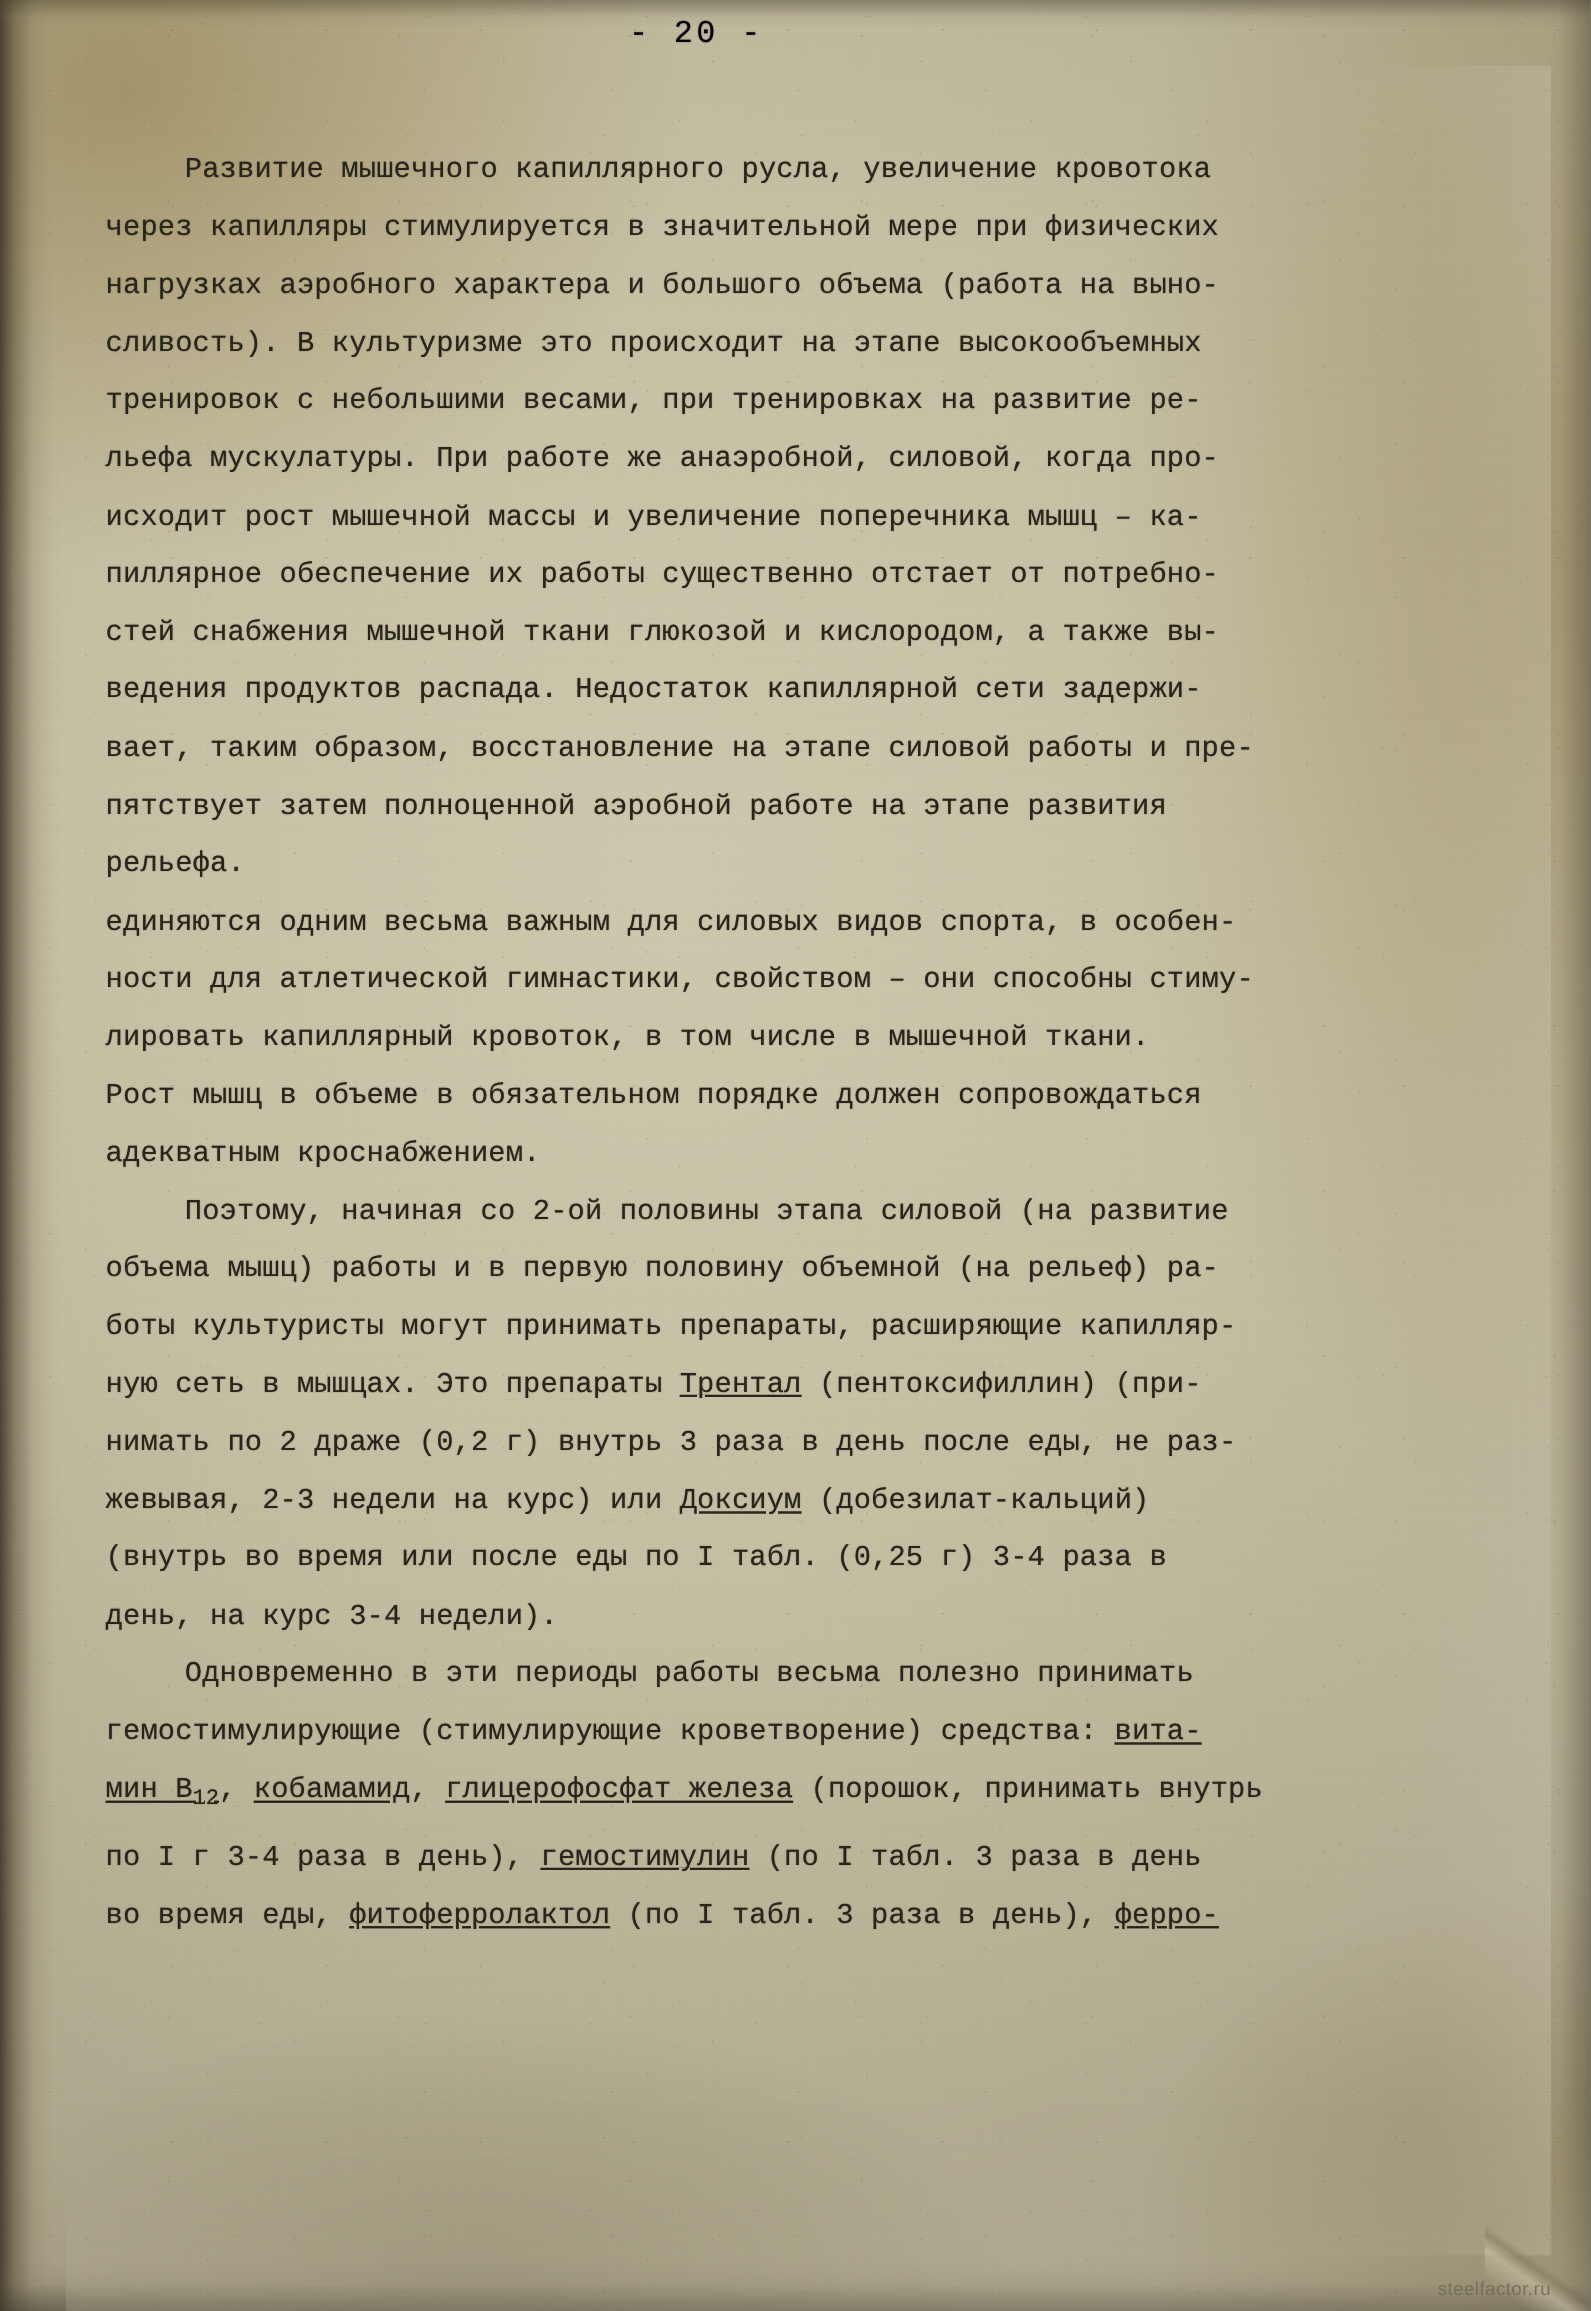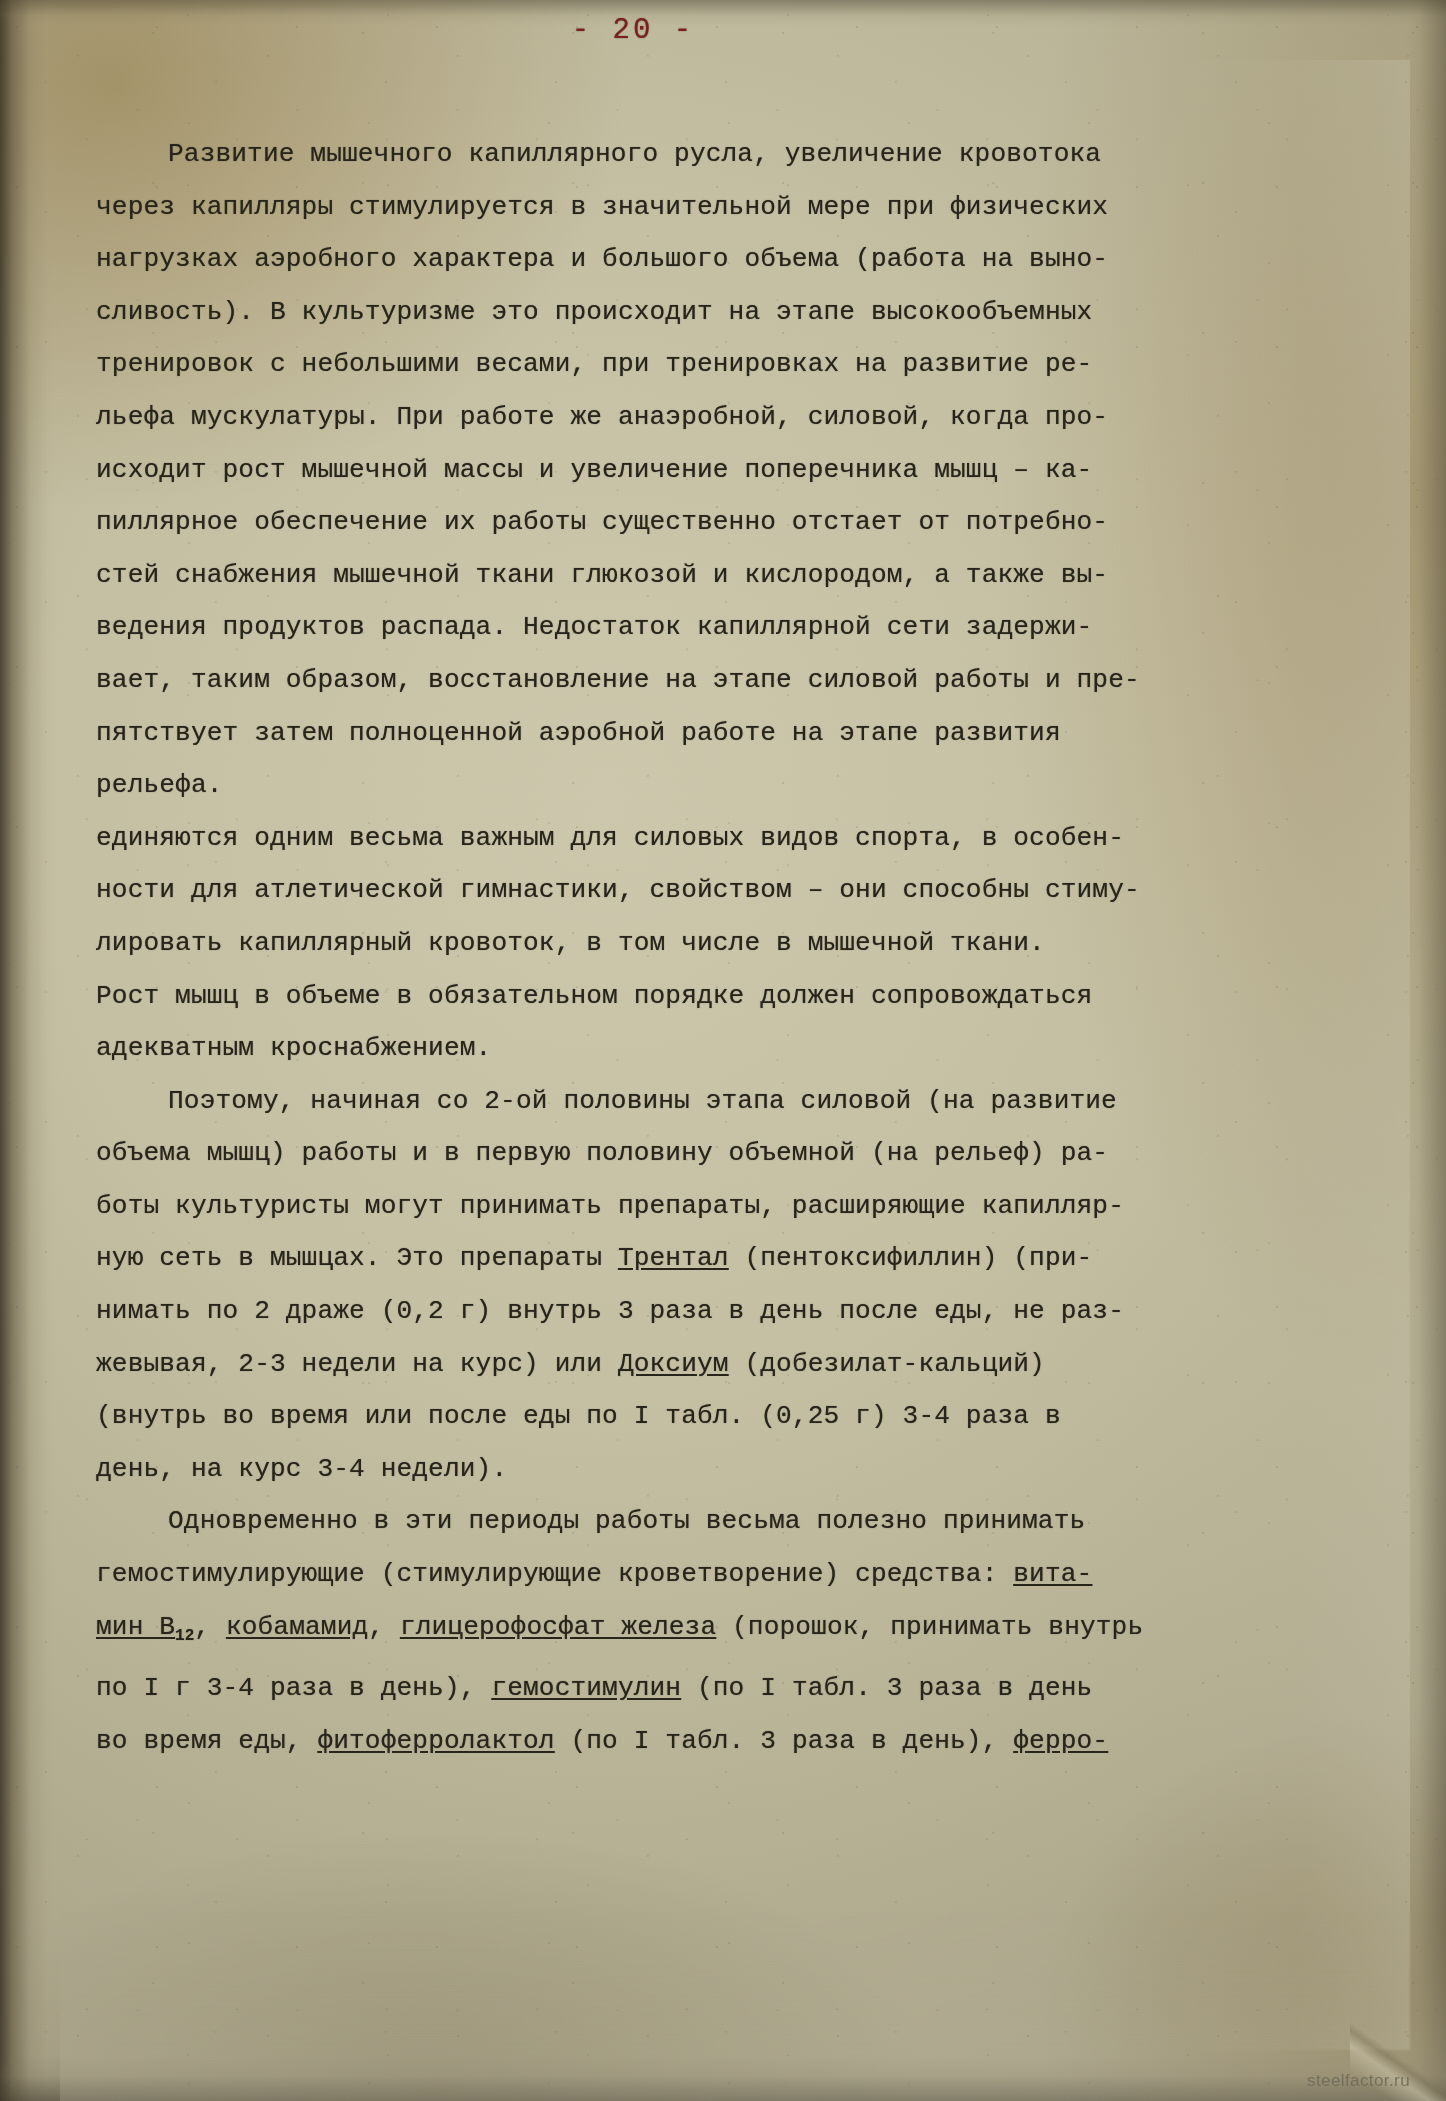--- a/index.html
+++ b/index.html
@@ -98,39 +98,39 @@
   }
   .page-number {
     position: absolute;
     top: 14px;
     left: 0;
     width: 1266px;
     text-align: center;
     font-family: "Liberation Mono", monospace;
     font-size: 29px;
     letter-spacing: 3px;
-    color: #7f1d1d;
+    color: #000000;
     text-shadow: 0 0 1.2px rgba(40,36,26,0.75);
   }
   .body-text {
     position: absolute;
     left: 96px;
     top: 128px;
     width: 1240px;
     font-family: "Liberation Mono", monospace;
     font-size: 26.2px;
     line-height: 52.6px;
     color: #262319;
     letter-spacing: 0.1px;
     text-shadow: 0 0 1.1px rgba(35,32,22,0.55);
   }
   .para { margin: 0 0 0 0; }
   .indent { display: inline-block; width: 72px; }
   .u { text-decoration: underline; text-underline-offset: 3px; }
-  .sub { font-size: 16px; vertical-align: sub; letter-spacing: 0; font-weight: bold; }
+  .sub { font-size: 20px; vertical-align: sub; letter-spacing: 0; }
   
   .fade-right {
     position: absolute;
     right: 36px;
     top: 60px;
     width: 250px;
     height: 1990px;
     pointer-events: none;
     background: linear-gradient(to left, rgba(198,192,168,0.42) 0%, rgba(198,192,168,0.12) 45%, rgba(0,0,0,0) 100%);
   }

